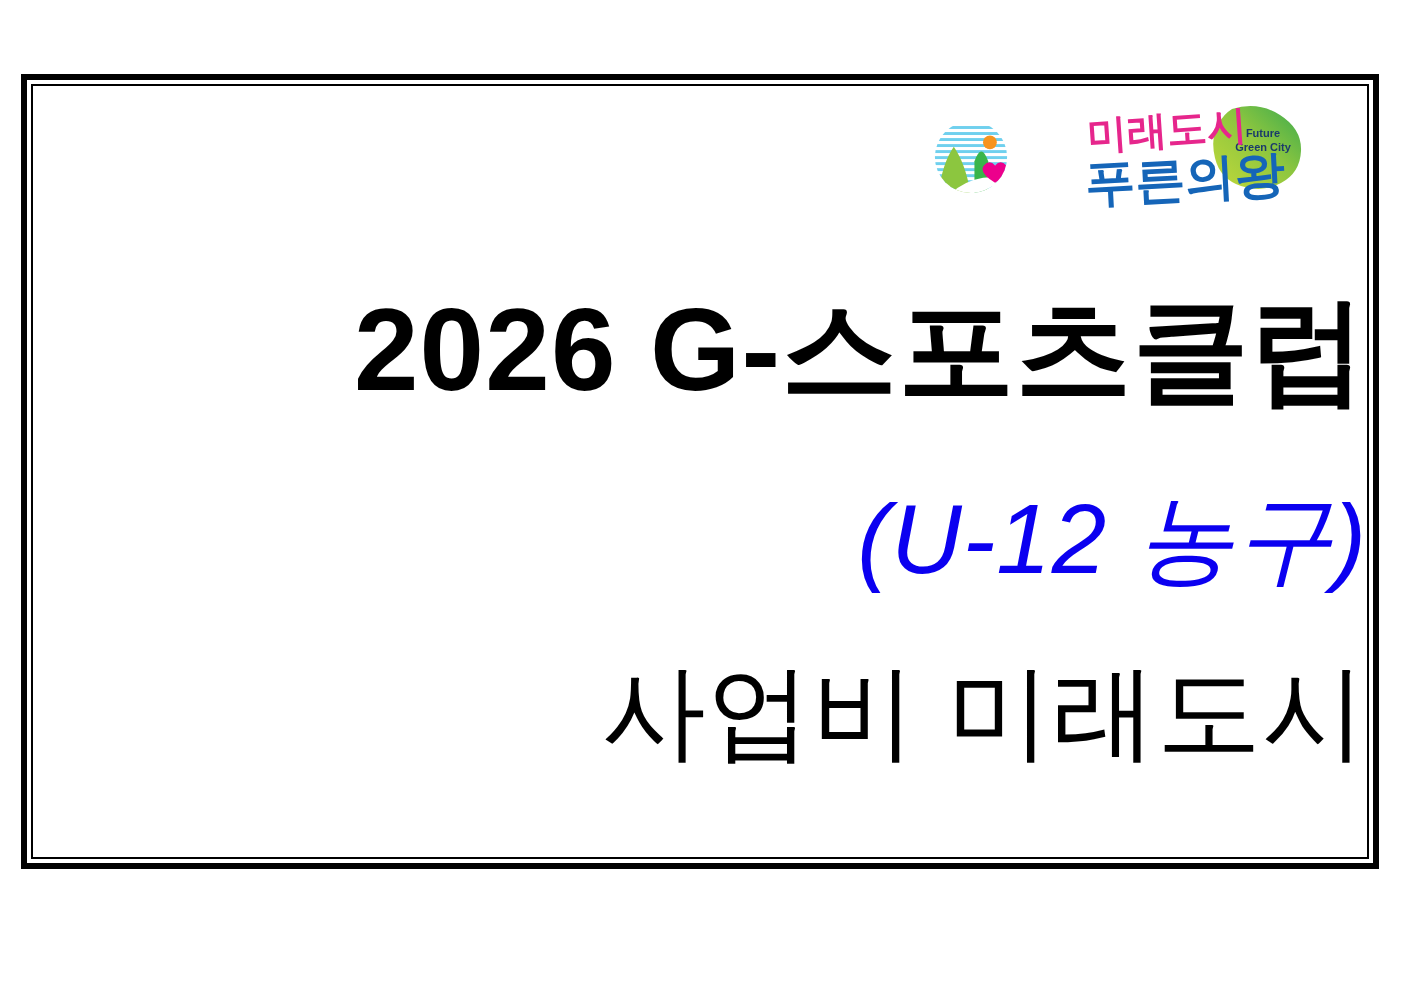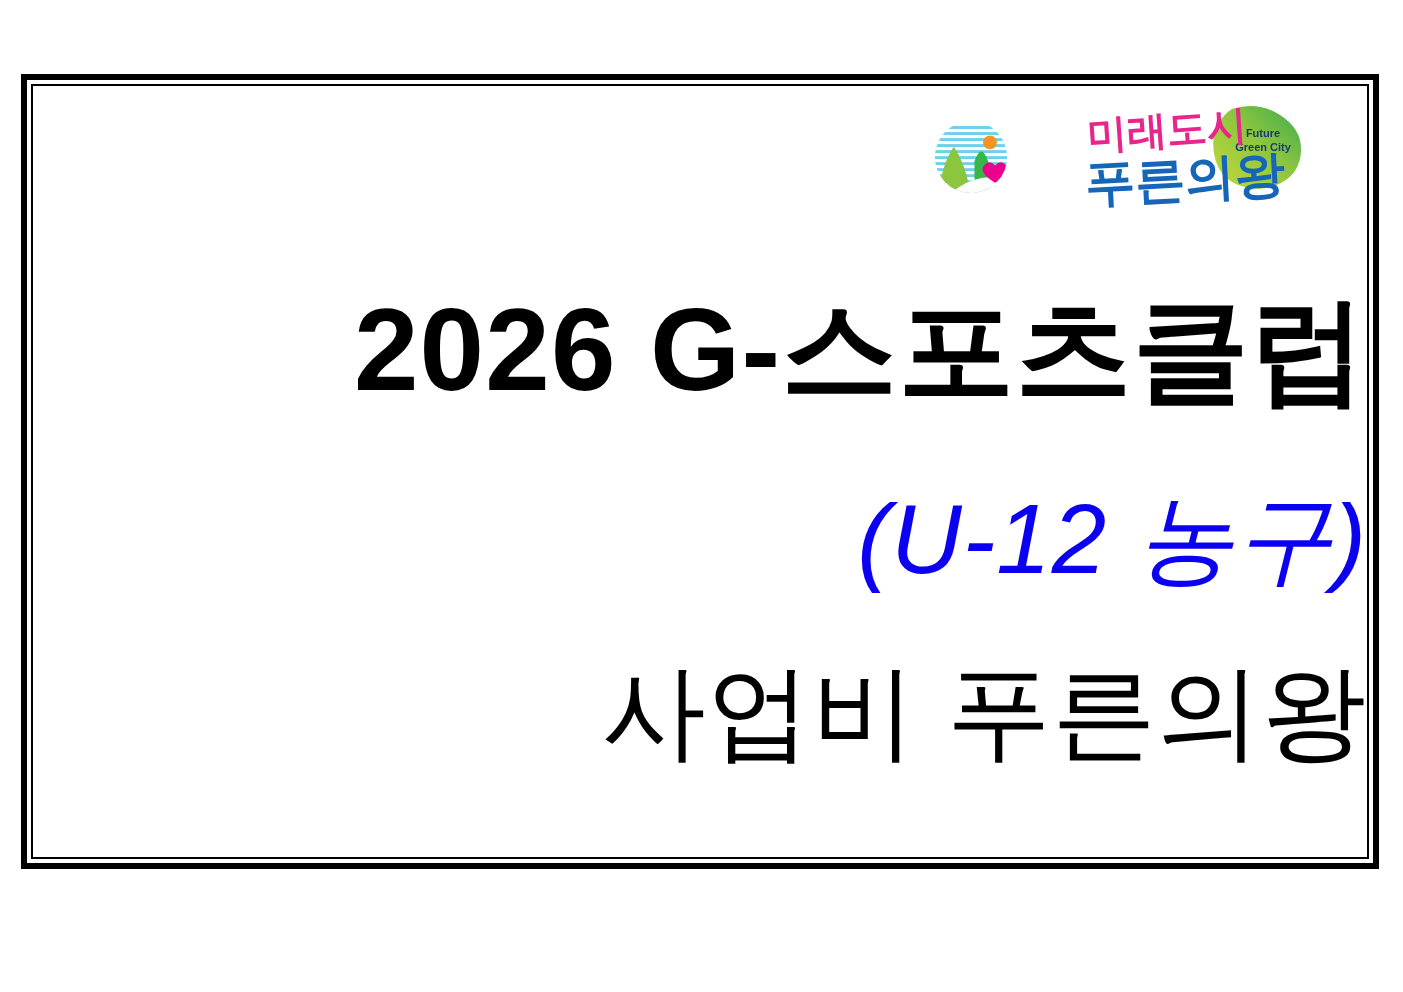--- a/index.html
+++ b/index.html
@@ -177,19 +177,19 @@
 
             <text x="6" y="100" fill="#1565b8" font-family="'Liberation Sans', sans-serif" font-size="50" font-weight="700" transform="rotate(-3 6 100)">푸른의왕</text>
           </svg>
         </div>
 
       </div>
 
       <div class="headline">
         <div class="title-main">2026 G-스포츠클럽</div>
         <div class="title-sub">(U-12 농구)</div>
-        <div class="title-third">사업비 푸른의왕</div>
+        <div class="title-third">사업비 미래도시</div>
       </div>
 
     </div>
   </div>
 
 </div>
 
 </body></html>

